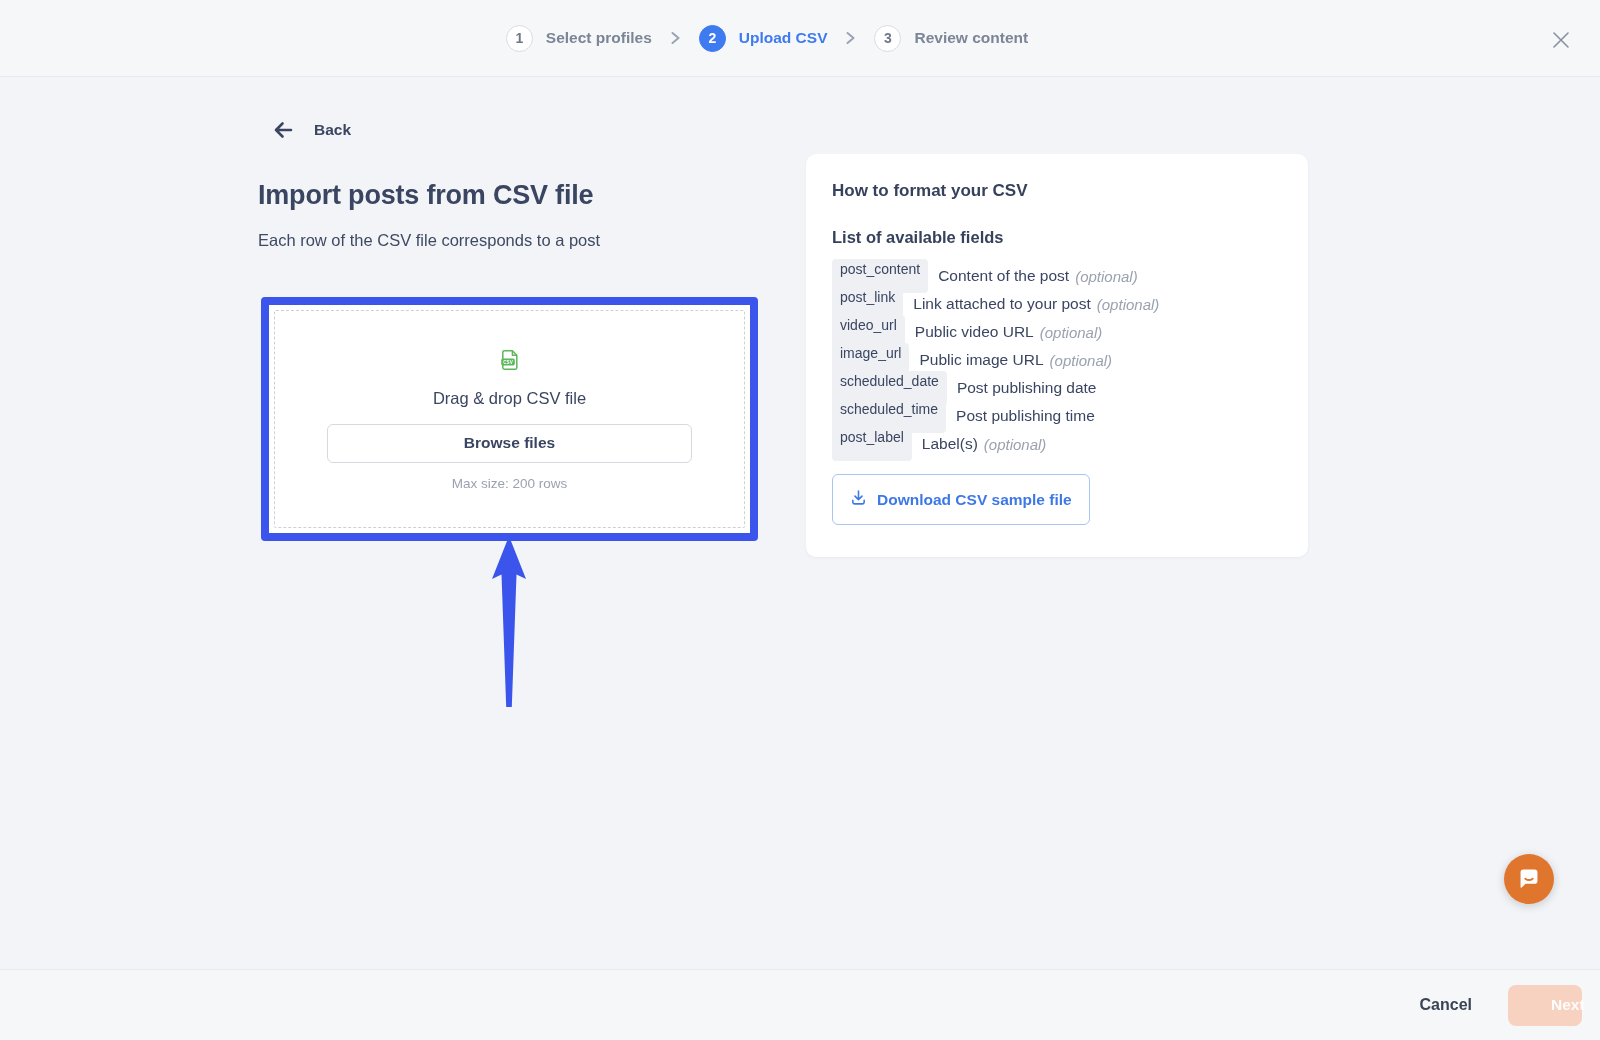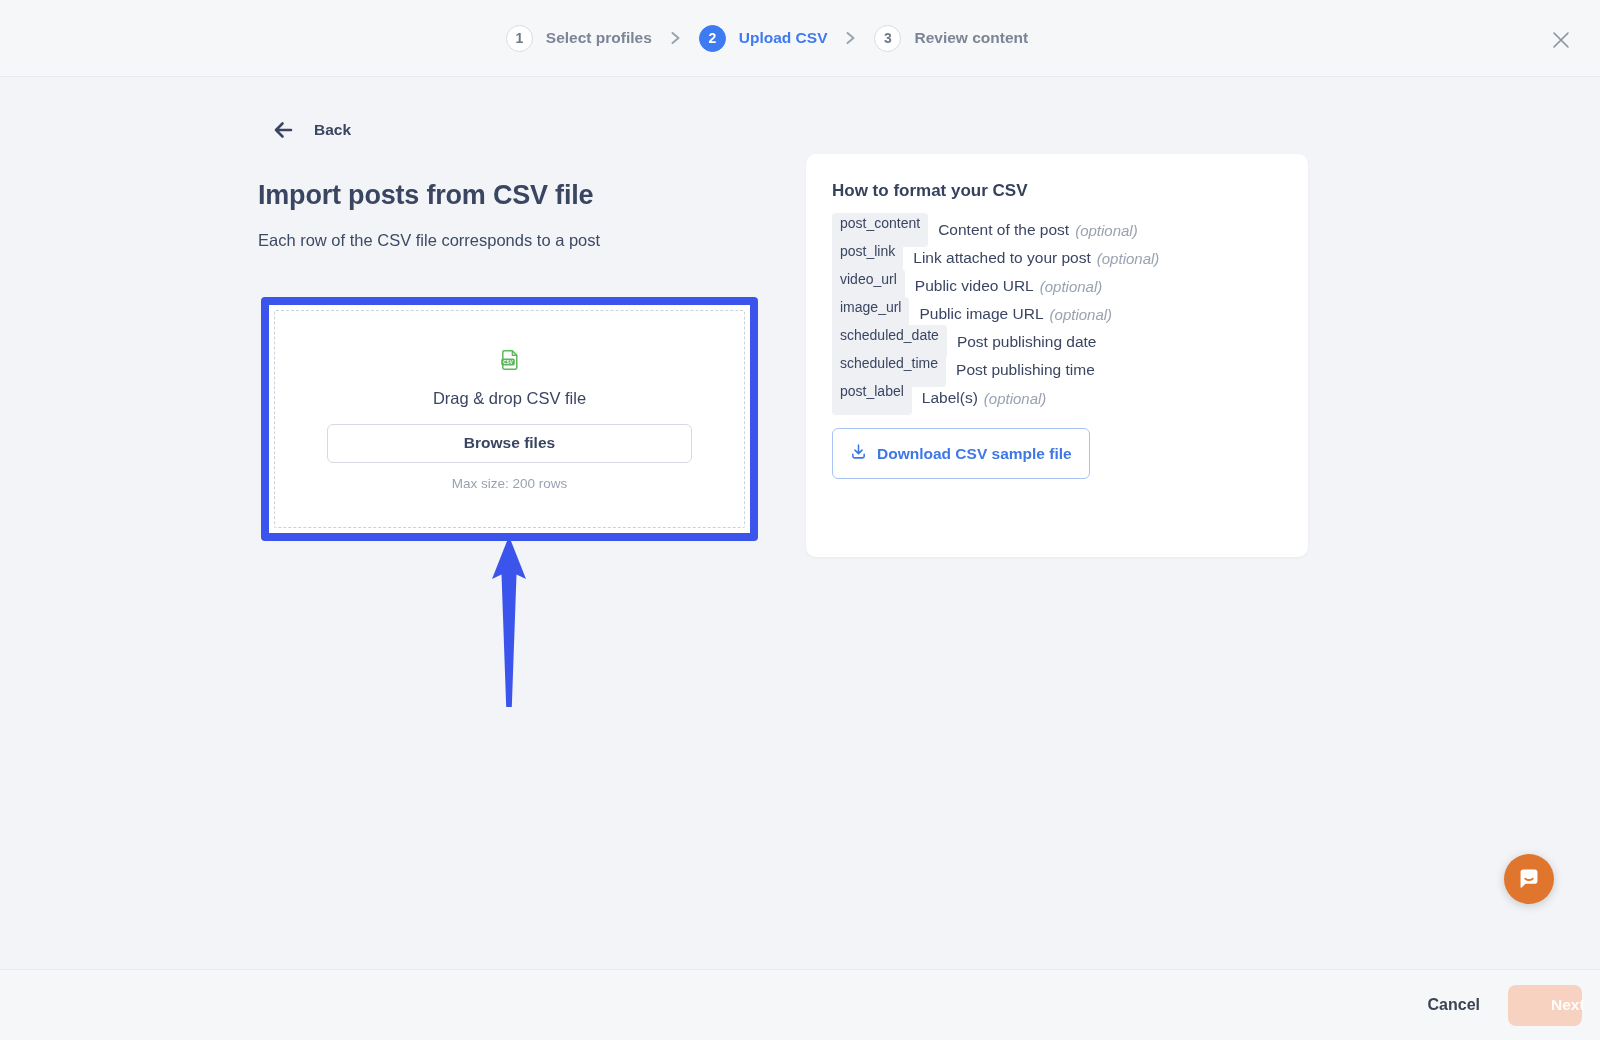--- a/index.html
+++ b/index.html
@@ -99,21 +99,21 @@
     background:#ffffff; border:1px solid #a9c3f5; border-radius:6px;
     padding:14px 17px; cursor:pointer;
     font-family:inherit; font-size:15.5px; font-weight:bold; color:#3e78e8;
   }
 
   
   .footer {
     position:absolute; left:0; bottom:0; width:1600px; height:71px;
     background:#f6f7f9; border-top:1px solid #e7e9ee;
     display:flex; align-items:center; justify-content:flex-end;
-    padding-right:18px; gap:28px;
+    padding-right:18px; gap:36px;
   }
   .cancel-btn {
     background:none; border:none; cursor:pointer;
     font-family:inherit; font-size:16px; font-weight:bold; color:#3a4454;
   }
   .next-btn {
     width:74px; height:41px; border:none; border-radius:8px;
     background:#f8d2c1; color:rgba(255,255,255,.95);
     font-family:inherit; font-size:15.5px; font-weight:bold;
     cursor:default;
@@ -196,20 +196,21 @@
     <div class="max-size">Max size: 200 rows</div>
   </div>
 </div>
 
 <svg class="annot-arrow" width="44" height="172" viewBox="0 0 44 172">
   <path d="M22 0 L39 43 L29.5 38.5 L24.8 171 L19.2 171 L14.5 38.5 L5 43 Z" fill="#3b55ec"></path>
 </svg>
 
 <aside class="card">
   <h2 class="card-title">How to format your CSV</h2>
+  <h3 class="fields-heading">List of available fields</h3>
   <ul class="fields-list">
     <li class="field-row">
       <code class="field-code">post_content</code>
       <span>Content of the post</span>
       <em class="field-opt">(optional)</em>
     </li>
     <li class="field-row">
       <code class="field-code">post_link</code>
       <span>Link attached to your post</span>
       <em class="field-opt">(optional)</em>

